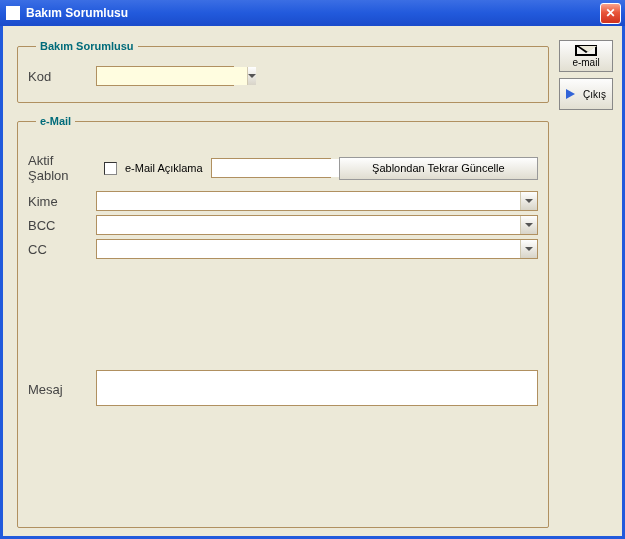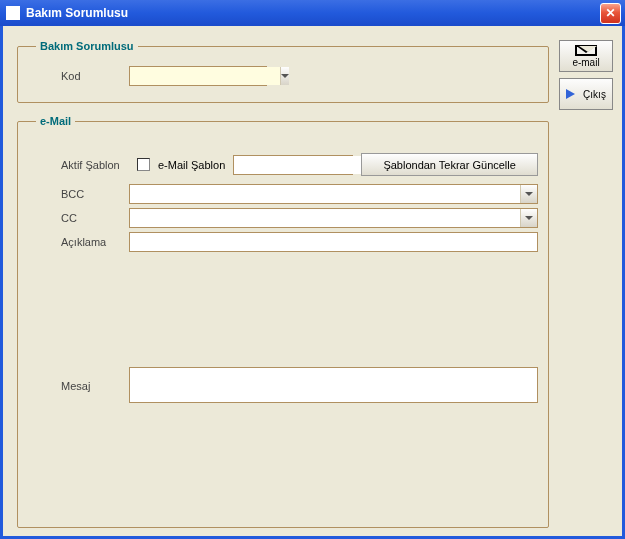--- a/index.html
+++ b/index.html
@@ -65,22 +65,21 @@
     margin-left: 8px;
   }
   .row {
     display: flex;
     align-items: center;
     margin-bottom: 4px;
   }
   .label-col {
     width: 68px;
     color: #444;
-    font-size: 11px;
-    margin-left: 33px;
+    font-size: 13px;
   }
   .combo-input {
     display: flex;
     align-items: stretch;
     border: 1px solid #B09060;
     background: white;
     height: 20px;
   }
   .combo-input.yellow-bg input { background: #FFFDE0; }
   .combo-input input {
@@ -214,30 +213,39 @@
 
     </fieldset>
 
     <fieldset class="email">
       <legend>e-Mail</legend>
 
       <div class="emailgroup-body">
         <div class="row-template">
           <div class="label-col">Aktif Şablon</div>
           <div class="checkbox-square"></div>
-          <div>e-Mail Şablon</div>
+          <div>e-Mail Açıklama</div>
           <div class="combo-input" style="width:120px;">
             <input type="text" value="" style="">
             <div class="dd-btn">
               <div class="dd-arrow"></div>
             </div>
           </div>
           <button class="btn" style="flex:1;">Şablondan Tekrar Güncelle</button>
         </div>
 
+        <div class="row">
+          <div class="label-col">Kime</div>
+          <div class="combo-input" style="flex:1;">
+            <input type="text" value="" style="">
+            <div class="dd-btn">
+              <div class="dd-arrow"></div>
+            </div>
+          </div>
+        </div>
 
         <div class="row">
           <div class="label-col">BCC</div>
           <div class="combo-input" style="flex:1;">
             <input type="text" value="" style="">
             <div class="dd-btn">
               <div class="dd-arrow"></div>
             </div>
           </div>
         </div>
@@ -245,24 +253,20 @@
         <div class="row">
           <div class="label-col">CC</div>
           <div class="combo-input" style="flex:1;">
             <input type="text" value="" style="">
             <div class="dd-btn">
               <div class="dd-arrow"></div>
             </div>
           </div>
         </div>
 
-        <div class="row">
-          <div class="label-col">Açıklama</div>
-          <input class="text-field" style="flex: 1 1 0%;" type="text" value="">
-        </div>
 
         <div class="row" style="flex:1; align-items:center;">
           <div class="label-col" style="padding-top:2px;">Mesaj</div>
           <textarea class="msg-area" style=""></textarea>
         </div>
       </div>
     </fieldset>
 
   </div>
 

